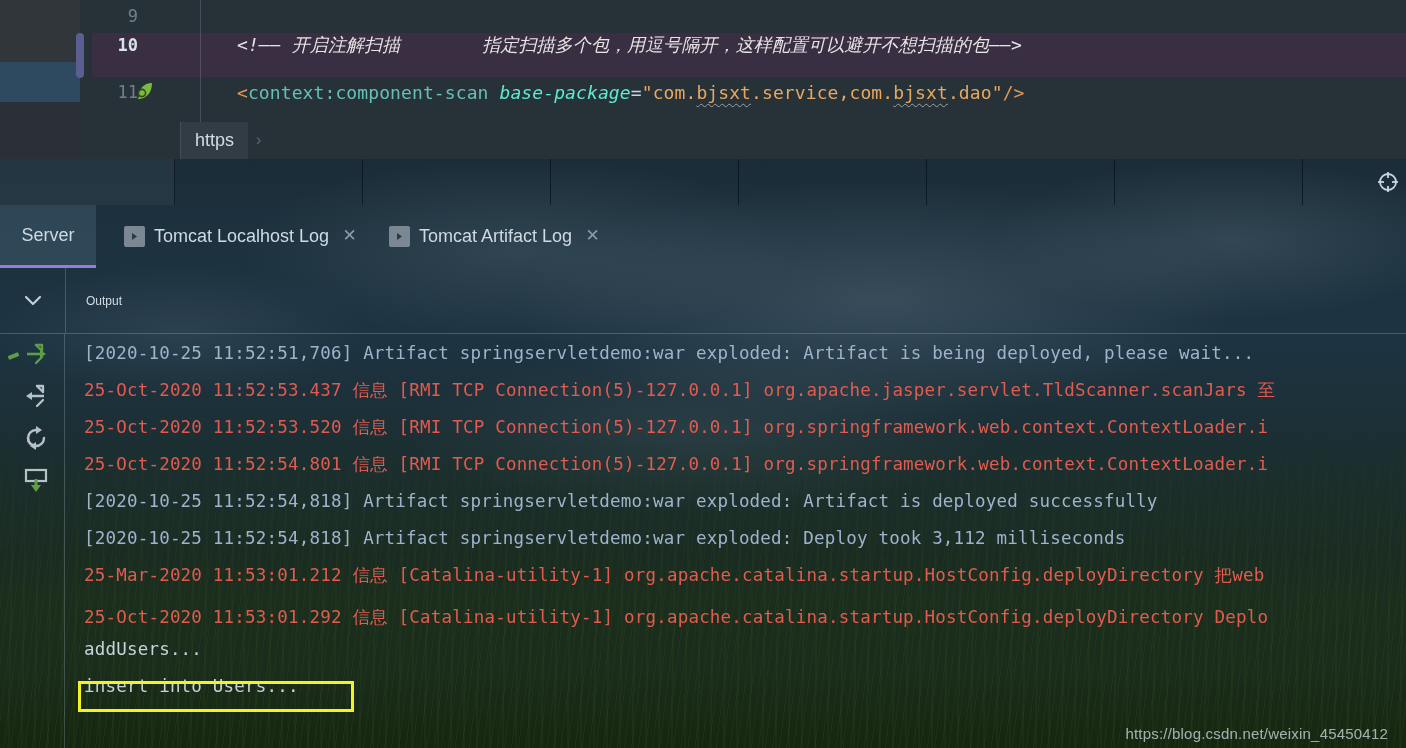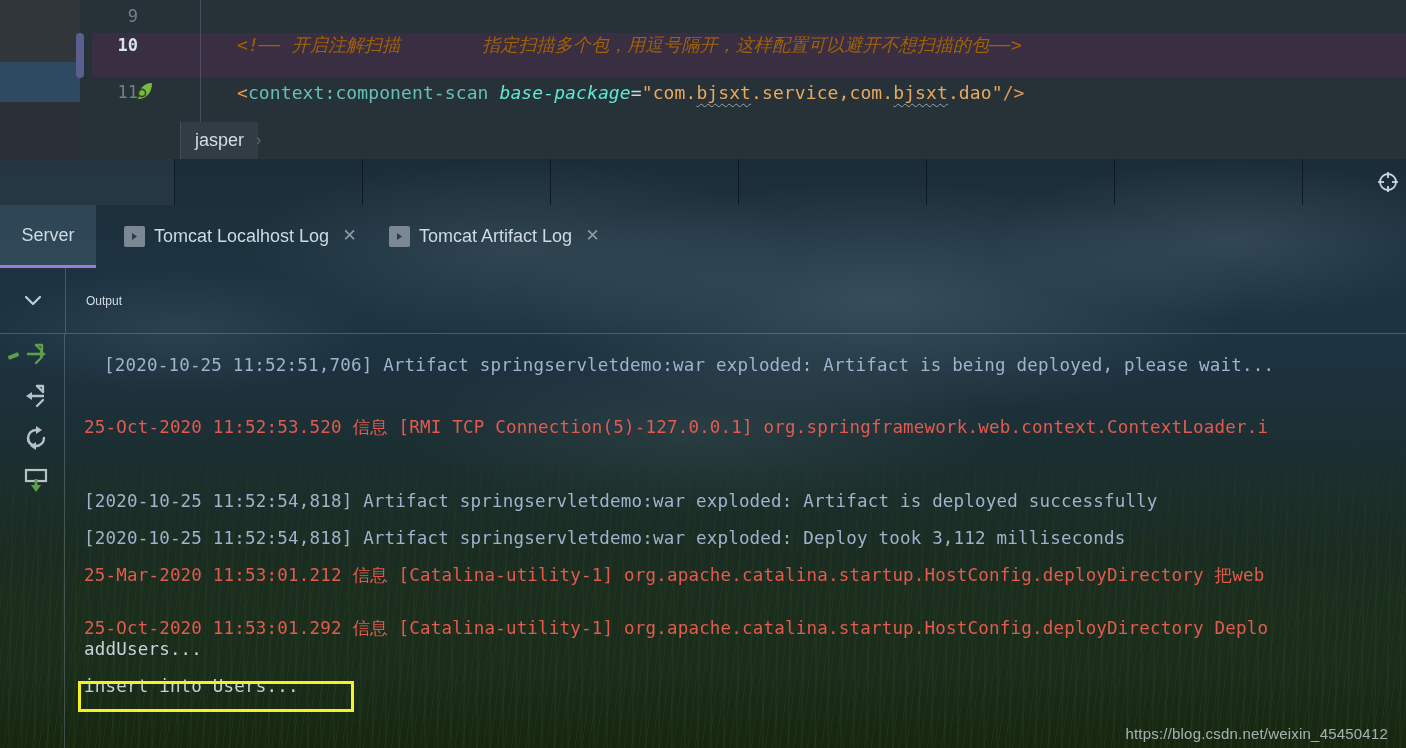--- a/index.html
+++ b/index.html
@@ -122,21 +122,21 @@
   }
   .ln.active { color: #d7e2ea; font-weight: bold; }
   .code-text {
     flex: 1;
     font-size: 18px;
     white-space: nowrap;
     letter-spacing: 0.1px;
   }
   .comment-line .code-text {
     font-style: italic;
-    color: #a16207;
+    color: #e5e5e5;
     padding-left: 57px;
   }
   .comment-gap { display: inline-block; width: 82px; }
   .code-line .code-text { padding-left: 57px; }
   .tok-tag      { color: #e0975a; }
   .tok-name     { color: #66c0b8; }
   .tok-attr     { color: #5eead4; font-style: italic; }
   .tok-eq       { color: #c9d3da; }
   .tok-str      { color: #e8a85e; }
   .tok-close    { color: #e0975a; }
@@ -402,21 +402,21 @@
         <line x1="6.4" y1="15.6" x2="4.2" y2="17.8" stroke="#2f4a18" stroke-width="1.8"></line>
       </svg>
     </span>
   </div>
 
   <div class="breadcrumb-bar">
     <div class="bc-left"></div>
     <div class="bc-gutter"></div>
     <div class="bc-divider"></div>
     <div class="breadcrumb-chip">
-      <span>jasper</span>
+      <span>https</span>
     </div>
     <div class="breadcrumb-chevron">›</div>
   </div>
 
   <div class="nav-band">
     <div class="nav-highlight"></div>
     <div class="nav-seg first" style="left:0px;   width:175px;"></div>
     <div class="nav-seg" style="left:175px; width:188px;"></div>
     <div class="nav-seg" style="left:363px; width:188px;"></div>
     <div class="nav-seg" style="left:551px; width:188px;"></div>
@@ -510,26 +510,28 @@
       <span class="gutter-icon" style="top:132px;">
         <svg width="28" height="28" viewBox="0 0 28 28">
           <rect x="4" y="4" width="20" height="11" fill="none" stroke="#b6c1ca" stroke-width="2.2"></rect>
           <line x1="14" y1="13" x2="14" y2="22" stroke="#5f9e48" stroke-width="3"></line>
           <path d="M9 19 L14 26 L19 19 Z" fill="#5f9e48"></path>
         </svg>
       </span>
     </div>
 
     <div class="log-area">
-      <div class="log-line artifact" style="top:12px;margin-left:20px;">[2020-10-25 11:52:51,706] Artifact springservletdemo:war exploded: Artifact is being deployed, please wait...</div>
+      <div class="log-line artifact" style="top:0px;">[2020-10-25 11:52:51,706] Artifact springservletdemo:war exploded: Artifact is being deployed, please wait...</div>
+      <div class="log-line tomcat" style="top:37px;">25-Oct-2020 11:52:53.437 信息 [RMI TCP Connection(5)-127.0.0.1] org.apache.jasper.servlet.TldScanner.scanJars 至</div>
       <div class="log-line tomcat" style="top:74px;">25-Oct-2020 11:52:53.520 信息 [RMI TCP Connection(5)-127.0.0.1] org.springframework.web.context.ContextLoader.i</div>
+      <div class="log-line tomcat" style="top:111px;">25-Oct-2020 11:52:54.801 信息 [RMI TCP Connection(5)-127.0.0.1] org.springframework.web.context.ContextLoader.i</div>
       <div class="log-line artifact" style="top:148px;">[2020-10-25 11:52:54,818] Artifact springservletdemo:war exploded: Artifact is deployed successfully</div>
       <div class="log-line artifact" style="top:185px;">[2020-10-25 11:52:54,818] Artifact springservletdemo:war exploded: Deploy took 3,112 milliseconds</div>
       <div class="log-line tomcat" style="top:222px;">25-Mar-2020 11:53:01.212 信息 [Catalina-utility-1] org.apache.catalina.startup.HostConfig.deployDirectory 把web</div>
-      <div class="log-line tomcat" style="top:275px;">25-Oct-2020 11:53:01.292 信息 [Catalina-utility-1] org.apache.catalina.startup.HostConfig.deployDirectory Deplo</div>
+      <div class="log-line tomcat" style="top:264px;">25-Oct-2020 11:53:01.292 信息 [Catalina-utility-1] org.apache.catalina.startup.HostConfig.deployDirectory Deplo</div>
       <div class="log-line plain" style="top:333px;">insert into Users...</div>
       <div class="log-line plain" style="top:296px;">addUsers...</div>
     </div>
   </div>
 
   <div class="highlight-box"></div>
 
   <div class="watermark">https://blog.csdn.net/weixin_45450412</div>
 
 </div>

